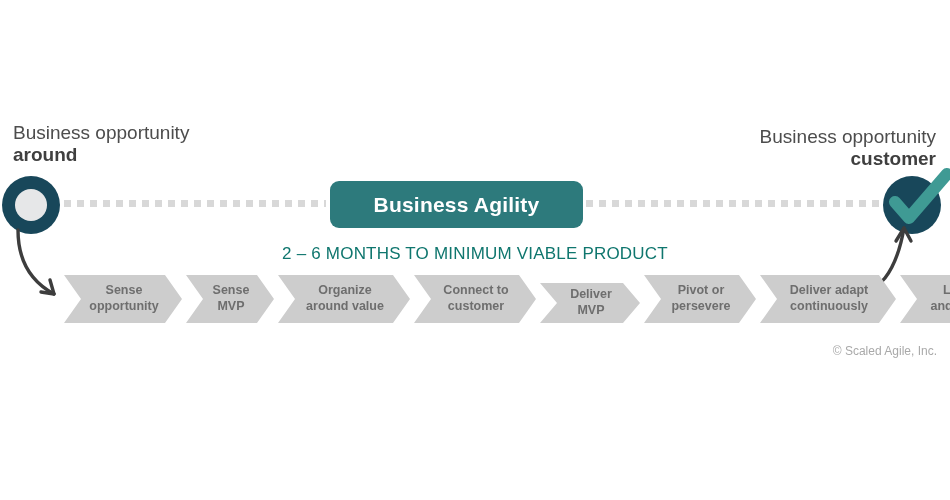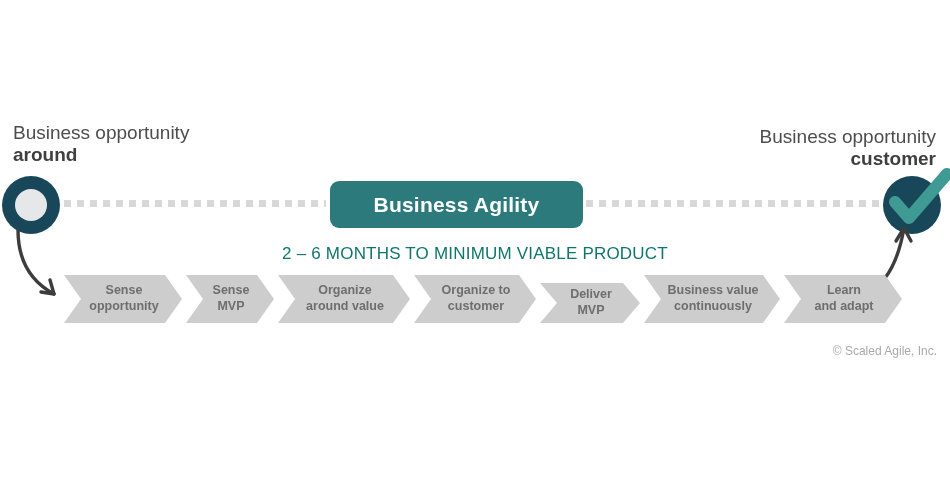--- a/index.html
+++ b/index.html
@@ -245,29 +245,33 @@
       </div>
       <div class="chevron" style="width: 88px;">
         <span class="ctext">Sense
 MVP</span>
       </div>
       <div class="chevron" style="width: 132px; align-items: center;">
         <span class="ctext">Organize
 around value</span>
       </div>
       <div class="chevron" style="width: 122px;">
-        <span class="ctext">Organize to
+        <span class="ctext">Connect to
 customer</span>
       </div>
       <div class="chevron" style="width: 100px; margin-top: 8px;">
         <span class="ctext">Deliver
 MVP</span>
       </div>
+      <div class="chevron" style="width: 112px;">
+        <span class="ctext">Pivot or
+persevere</span>
+      </div>
       <div class="chevron" style="width: 136px;">
-        <span class="ctext">Business value
+        <span class="ctext">Deliver adapt
 continuously</span>
       </div>
       <div class="chevron" style="width: 118px;">
         <span class="ctext">Learn
 and adapt</span>
       </div>
     </div>
 
   <div id="copyright">© Scaled Agile, Inc.</div>
 

